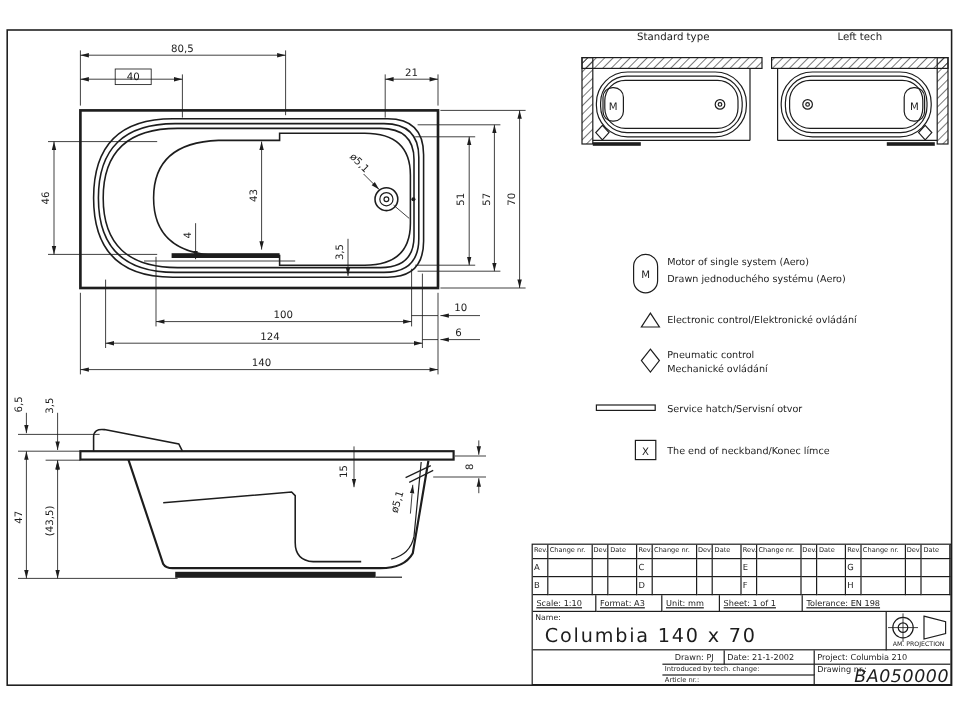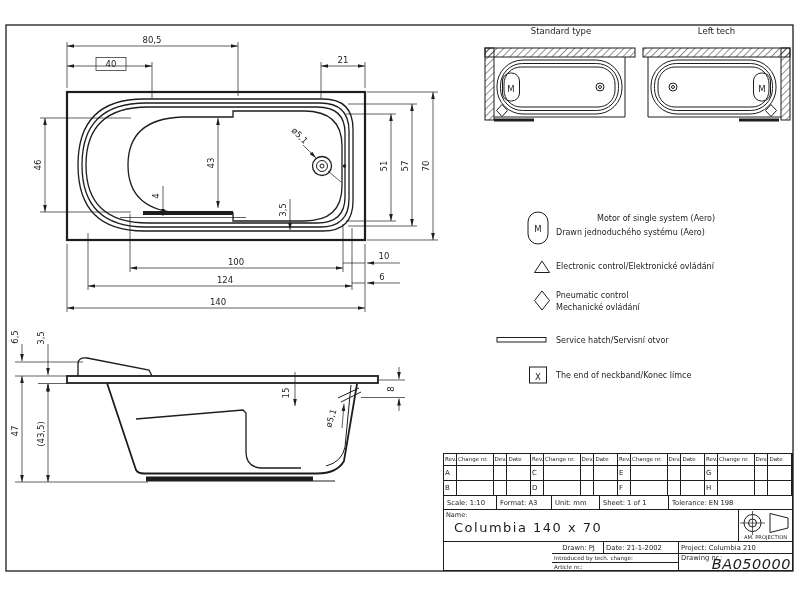--- a/index.html
+++ b/index.html
@@ -20,21 +20,21 @@
       border:1.4px solid #1d1d1d;box-sizing:border-box;background:transparent;}
   #tb .cell{position:absolute;box-sizing:border-box;}
   .bR{border-right:.9px solid #1d1d1d;} .bB{border-bottom:.9px solid #1d1d1d;}
   #revs{position:absolute;left:0;top:0;width:100%;height:42px;display:flex;}
   .rg{flex:1;display:grid;grid-template-columns:15% 42% 16% 27%;grid-template-rows:12px 15px 15px;}
   .rg div{border-right:.9px solid #1d1d1d;border-bottom:.9px solid #1d1d1d;
           font-size:5.5px;line-height:1.9;padding-left:1px;overflow:hidden;white-space:nowrap;}
   .rg div.rc{font-size:7px;line-height:2.1;}
   #inforow{position:absolute;left:0;top:42px;width:100%;height:14px;display:flex;}
   #inforow div{border-right:.9px solid #1d1d1d;border-bottom:.9px solid #1d1d1d;
-               font-size:6.8px;line-height:14px;padding-left:3px;white-space:nowrap;overflow:hidden;}
+               font-size:6.8px;line-height:14px;padding-left:3px;white-space:nowrap;overflow:hidden;text-decoration:underline;}
   .tiny{font-size:5.6px;} .nowrap{white-space:nowrap;}
 </style>
 </head>
 <body>
 
 <div id="sheet">
 
 <svg id="lines" width="800" height="600" viewBox="0 0 800 600">
   <defs>
     <marker id="ar" viewBox="0 0 12 8" refX="11.5" refY="4" markerWidth="11" markerHeight="7" orient="auto-start-reverse">
@@ -195,21 +195,21 @@
     <path d="M542,291 L549.5,300.5 L542,310 L534.5,300.5 Z" class="s4"></path>
     <rect x="497" y="337.5" width="49" height="4.5" class="s4"></rect>
     <rect x="529.5" y="367" width="17" height="16" class="s4"></rect>
     <text x="538" y="379.5" class="tx" font-size="9" text-anchor="middle">X</text>
   </g>
 </svg>
 
 <div class="lbl" style="left:487px;top:26px;width:148px;text-align:center;">Standard type</div>
 <div class="lbl" style="left:643px;top:26px;width:147px;text-align:center;">Left tech</div>
 
-<div class="leg" style="top:214px;margin-left:41px;">Motor of single system (Aero)</div>
+<div class="leg" style="top:214px;">Motor of single system (Aero)</div>
 <div class="leg" style="top:228px;">Drawn jednoduchého systému (Aero)</div>
 <div class="leg" style="top:262px;">Electronic control/Elektronické ovládání</div>
 <div class="leg" style="top:291px;">Pneumatic control</div>
 <div class="leg" style="top:302.5px;">Mechanické ovládání</div>
 <div class="leg" style="top:335.5px;">Service hatch/Servisní otvor</div>
 <div class="leg" style="top:370.5px;">The end of neckband/Konec límce</div>
 
 <div id="tb">
 
   <div id="revs">
@@ -274,21 +274,21 @@
   <div id="inforow">
     <div style="width:49px;">Scale: 1:10</div>
     <div style="width:51px;">Format: A3</div>
     <div style="width:44px;">Unit:  mm</div>
     <div style="width:65px;">Sheet:  1  of  1</div>
     <div style="flex:1;border-right:none;">Tolerance:  EN 198</div>
   </div>
 
   <div class="cell bR bB" style="left:0;top:56px;width:295px;height:32px;">
     <div style="position:absolute;left:2px;top:1px;font-size:6.5px;">Name:</div>
-    <div style="position:absolute;left:10px;top:10px;font-size:13px;letter-spacing:1.5px;">Columbia 140 x 70</div>
+    <div style="position:absolute;left:10px;top:10px;font-size:16px;letter-spacing:1.5px;">Columbia 140 x 70</div>
   </div>
 
   <div class="cell bB" style="left:295px;top:56px;width:53px;height:32px;">
     <svg width="53" height="24" style="position:absolute;left:0;top:1px;">
       <line x1="1" y1="12" x2="26" y2="12" class="s1"></line>
       <line x1="13.5" y1="0" x2="13.5" y2="24" class="s1"></line>
       <circle cx="13.5" cy="12" r="8.5" class="s4"></circle>
       <circle cx="13.5" cy="12" r="4" class="s4"></circle>
       <path d="M31,2.5 L49,7 V17 L31,21.5 Z" class="s4"></path>
     </svg>

